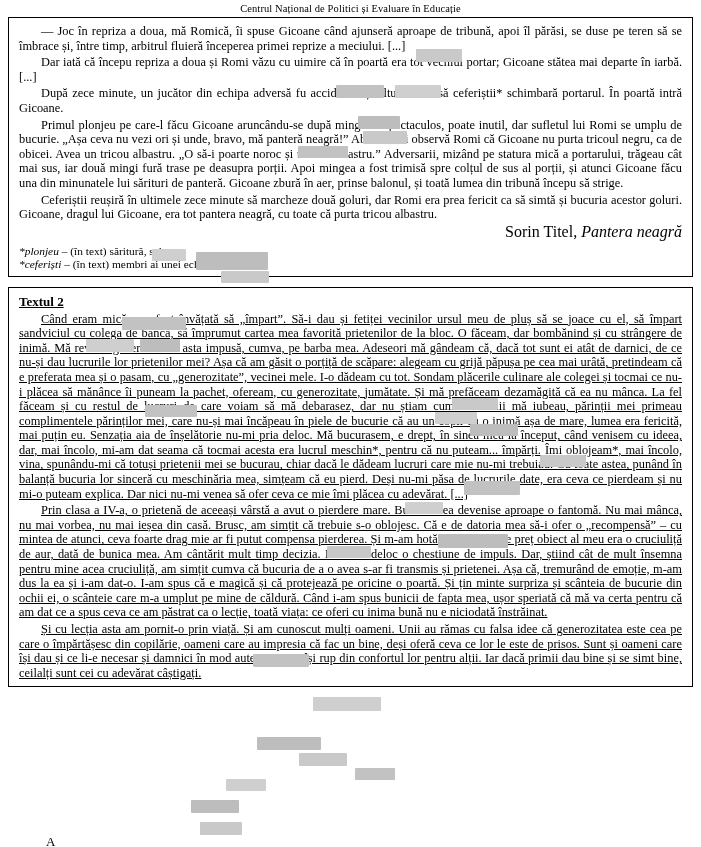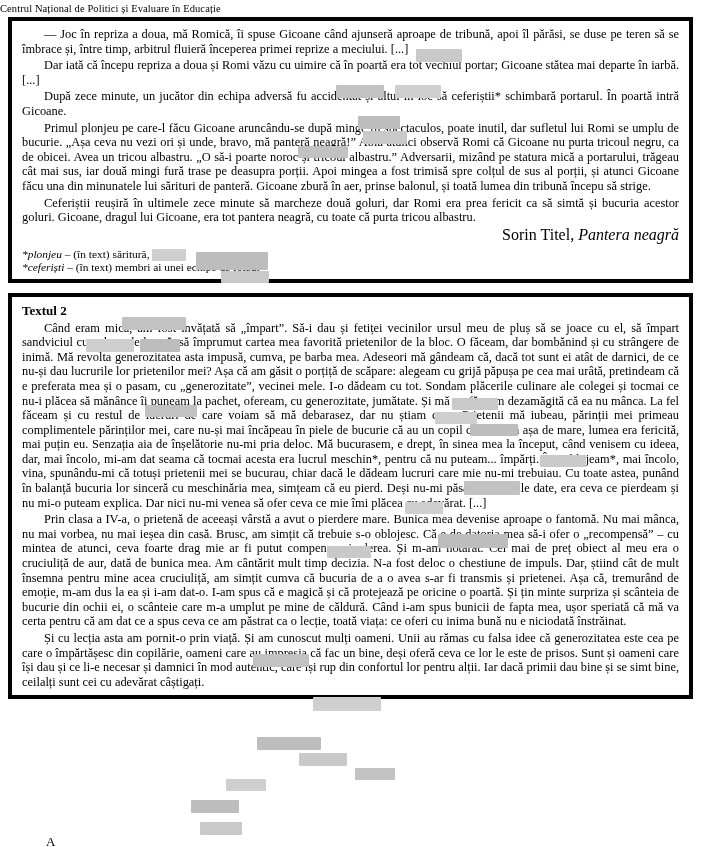--- a/index.html
+++ b/index.html
@@ -15,38 +15,40 @@
     position: relative;
     overflow: hidden;
   }
   .page {
     width: 701px;
     height: 847px;
     position: relative;
     box-sizing: border-box;
   }
   .header-title {
+    text-align: center;
     font-family: "Liberation Serif", serif;
     font-size: 10.5px;
     padding-top: 3px;
     padding-bottom: 3px;
     letter-spacing: 0.1px;
   }
   .box {
-    border: 4px solid #000000;
+    border: 1px solid #000000;
     box-sizing: border-box;
     margin: 6px 8px;
     padding: 6px 10px 4px 10px;
   }
   .box.first {
     margin-top: 0px;
   }
   .box.second {
     margin-top: 10px;
     padding-bottom: 6px;
+    text-decoration: underline;
   }
   p.t {
     margin: 0;
     font-size: 12.4px;
     line-height: 14.6px;
     text-align: justify;
     text-indent: 22px;
     hyphens: none;
   }
   .author {

